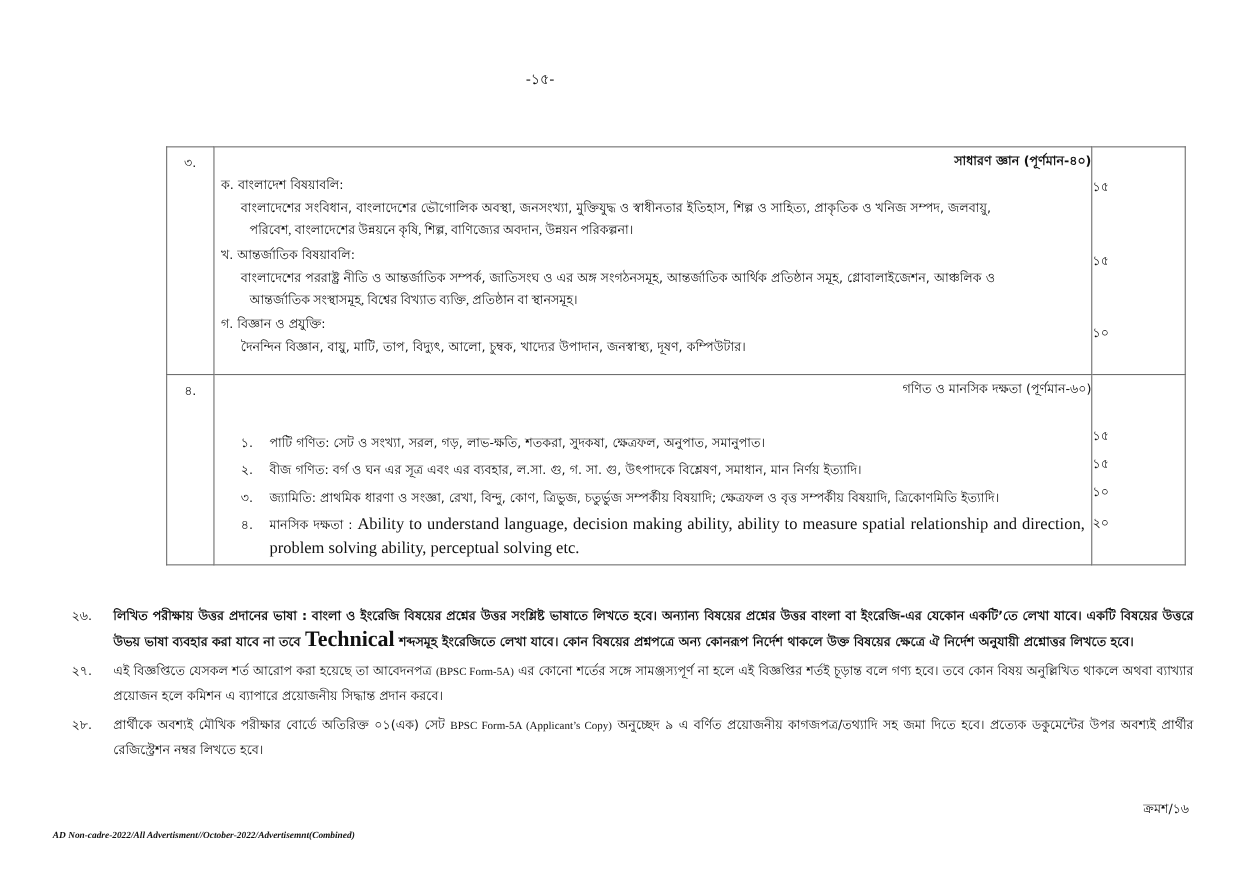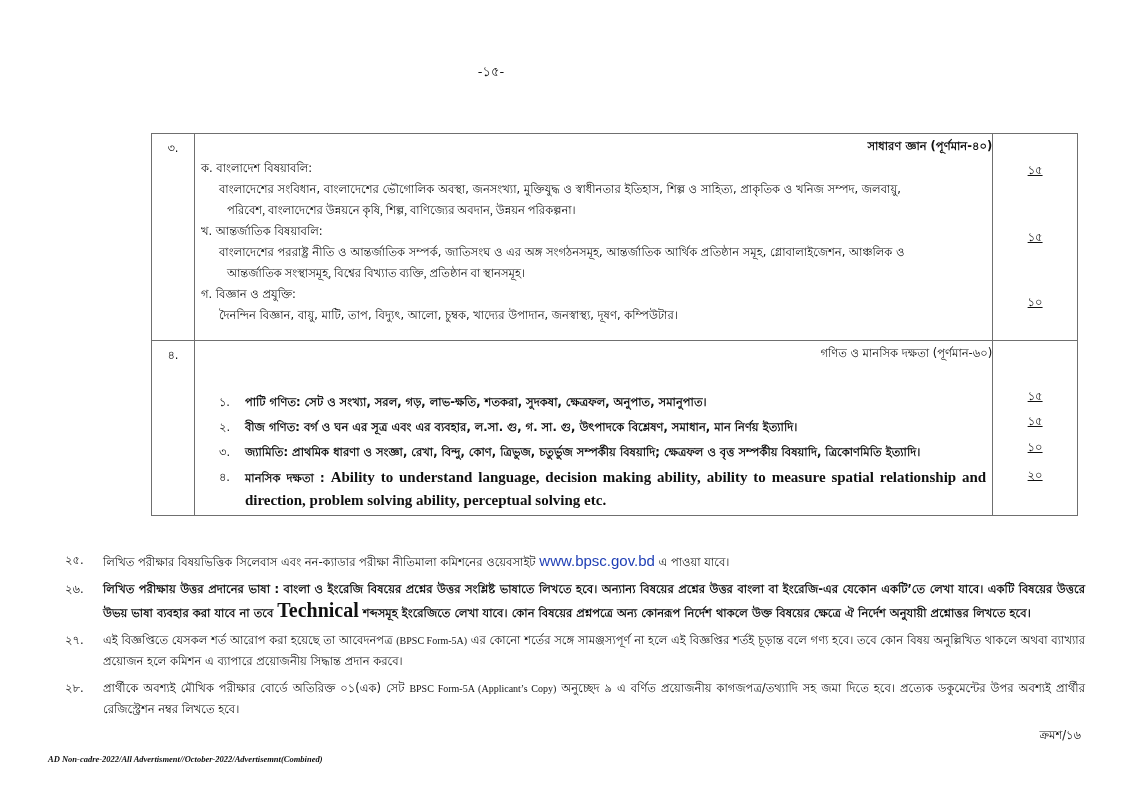--- a/index.html
+++ b/index.html
@@ -71,41 +71,39 @@
       display: block;
       padding-left: 8px;
       font-family: Liberation Serif, serif;
     }
     .row1 { height: 207px; }
     .row2 { height: 164px; }
     .marks-abs {
       position: absolute;
       left: 0;
       width: 100%;
-      text-align: center;
-      text-decoration: underline;
+      text-align: left;
     }
     .math-list {
       padding-top: 26px;
     }
     .math-item {
       display: flex;
       padding-left: 24px;
       padding-right: 6px;
       line-height: 22px;
       margin-bottom: 3px;
     }
     .math-item .idx {
       width: 26px;
       flex-shrink: 0;
     }
     .math-item .txt {
       flex: 1;
       text-align: justify;
-      font-weight: bold;
     }
     .math-item .en {
       font-family: "Liberation Serif", "DejaVu Serif", serif;
       font-size: 15px;
     }
     
     .notes {
       position: absolute;
       left: 65px;
       top: 550px;
@@ -220,24 +218,20 @@
       <div class="marks-abs" style="top:45px;">১৫</div>
       <div class="marks-abs" style="top:70px;">১৫</div>
       <div class="marks-abs" style="top:96px;">১০</div>
       <div class="marks-abs" style="top:124px;">২০</div>
     </td>
   </tr>
 </tbody>
   </table>
 
 <div class="notes">
-  <div class="note">
-    <span class="n">২৫.</span>
-    <span class="t"><span>লিখিত পরীক্ষার বিষয়ভিত্তিক সিলেবাস এবং নন-ক্যাডার পরীক্ষা নীতিমালা কমিশনের ওয়েবসাইট </span><span class="link">www.bpsc.gov.bd</span><span> এ পাওয়া যাবে।</span></span>
-  </div>
   <div class="note bold">
     <span class="n">২৬.</span>
     <span class="t"><span>লিখিত পরীক্ষায় উত্তর প্রদানের ভাষা : বাংলা ও ইংরেজি বিষয়ের প্রশ্নের উত্তর সংশ্লিষ্ট ভাষাতে লিখতে হবে। অন্যান্য বিষয়ের প্রশ্নের উত্তর বাংলা বা ইংরেজি-এর যেকোন একটি’তে লেখা যাবে। একটি বিষয়ের উত্তরে উভয় ভাষা ব্যবহার করা যাবে না তবে </span><span class="serif-en big">Technical</span><span> শব্দসমূহ ইংরেজিতে লেখা যাবে। কোন বিষয়ের প্রশ্নপত্রে অন্য কোনরূপ নির্দেশ থাকলে উক্ত বিষয়ের ক্ষেত্রে ঐ নির্দেশ অনুযায়ী প্রশ্নোত্তর লিখতে হবে।</span></span>
   </div>
   <div class="note">
     <span class="n">২৭.</span>
     <span class="t"><span>এই বিজ্ঞপ্তিতে যেসকল শর্ত আরোপ করা হয়েছে তা আবেদনপত্র </span><span class="serif-en">(BPSC Form-5A)</span><span> এর কোনো শর্তের সঙ্গে সামঞ্জস্যপূর্ণ না হলে এই বিজ্ঞপ্তির শর্তই চূড়ান্ত বলে গণ্য হবে। তবে কোন বিষয় অনুল্লিখিত থাকলে অথবা ব্যাখ্যার প্রয়োজন হলে কমিশন এ ব্যাপারে প্রয়োজনীয় সিদ্ধান্ত প্রদান করবে।</span></span>
   </div>
   <div class="note">
     <span class="n">২৮.</span>

